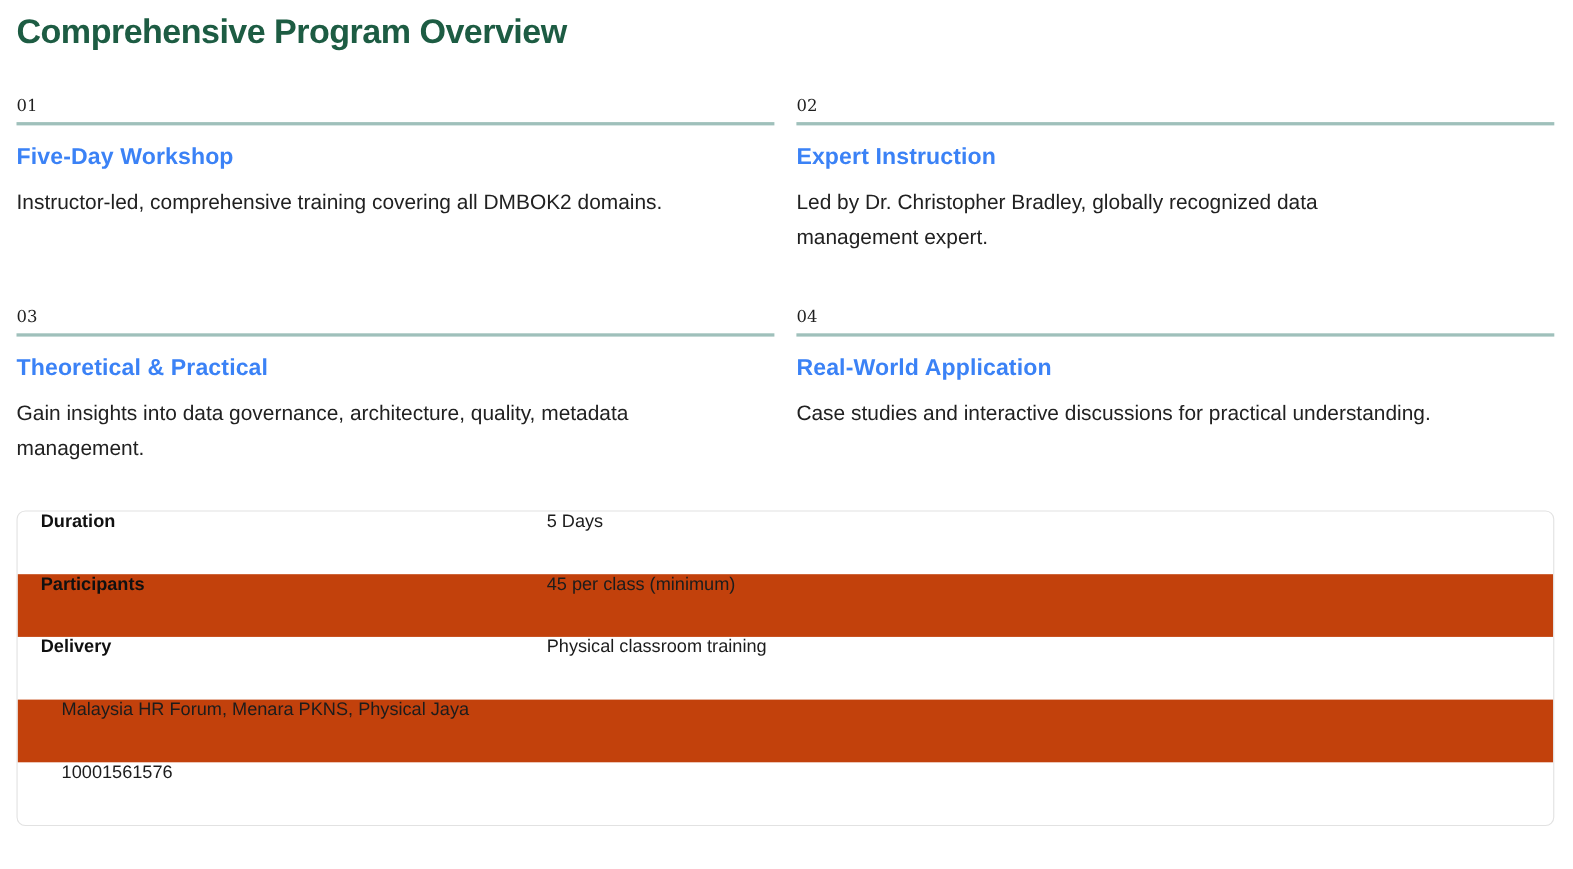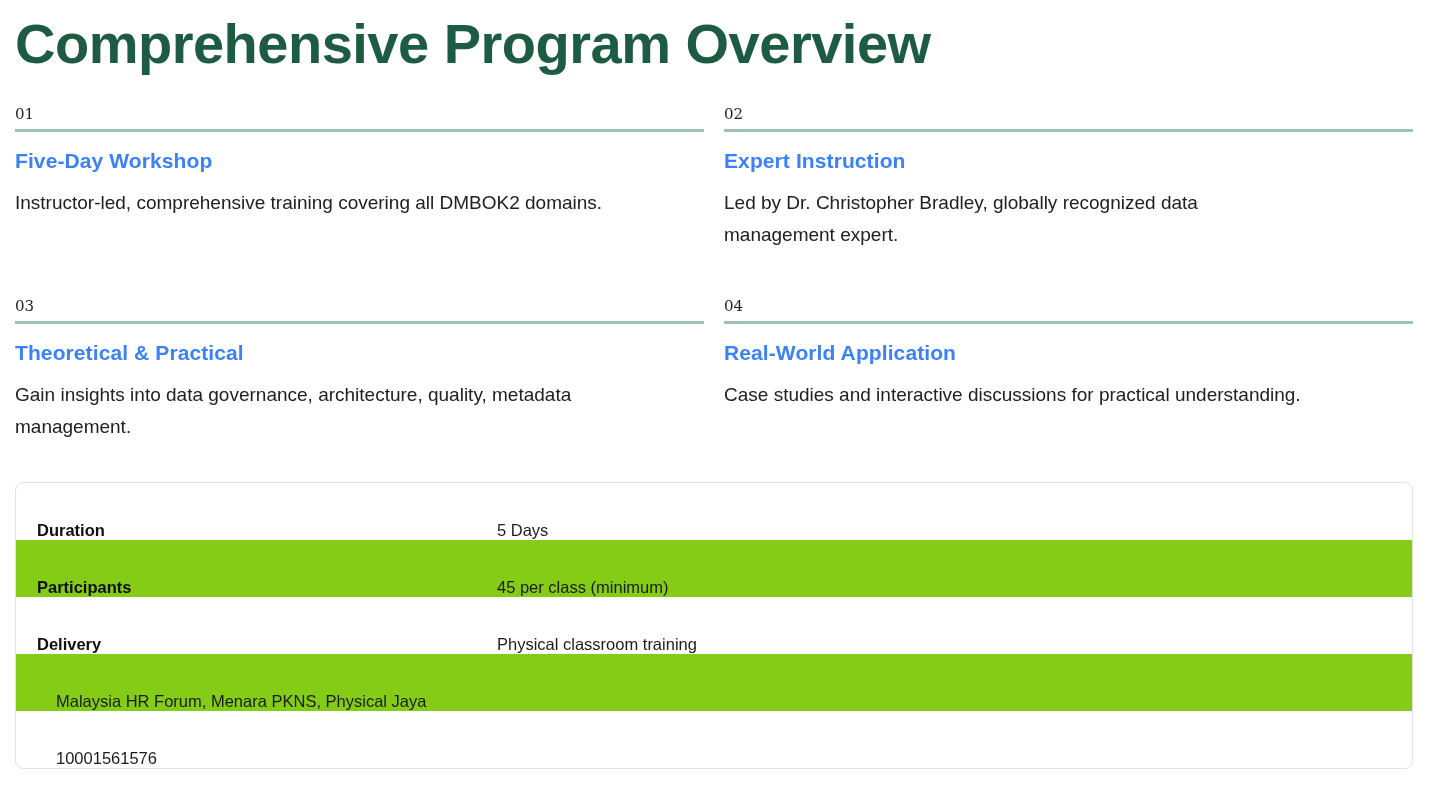--- a/index.html
+++ b/index.html
@@ -8,28 +8,28 @@
     height: 790px;
     background: #ffffff;
     font-family: "Liberation Sans", sans-serif;
     color: #1a1a1a;
     overflow: hidden;
   }
   .page {
     padding: 10px 17px 0 15px;
   }
   .page-title {
-    font-size: 56px;
+    font-size: 31px;
     font-weight: 700;
     color: #1d5c43;
     letter-spacing: -0.5px;
     line-height: 1.2;
   }
   .features-grid {
-    margin-top: 28px;
+    margin-top: 40px;
     display: grid;
     grid-template-columns: 1fr 1fr;
     column-gap: 20px;
     row-gap: 46px;
   }
   .feature-card { }
   .feature-number {
     font-family: "DejaVu Serif", serif;
     font-size: 15px;
     color: #1f1f1f;
@@ -56,25 +56,25 @@
   }
   .details-table {
     margin-top: 39px;
     border: 1px solid #e2e2e2;
     border-radius: 8px;
     overflow: hidden;
     background: #ffffff;
   }
   .table-row {
     display: flex;
-    align-items: flex-end;
+    align-items: flex-start;
     height: 57px;
   }
   .table-row.striped {
-    background: #84cc16;
+    background: #c2410c;
   }
   .row-label {
     width: 441px;
     padding-left: 21px;
     font-size: 16.5px;
     font-weight: 700;
     color: #101010;
     flex-shrink: 0;
   }
   .row-value {

